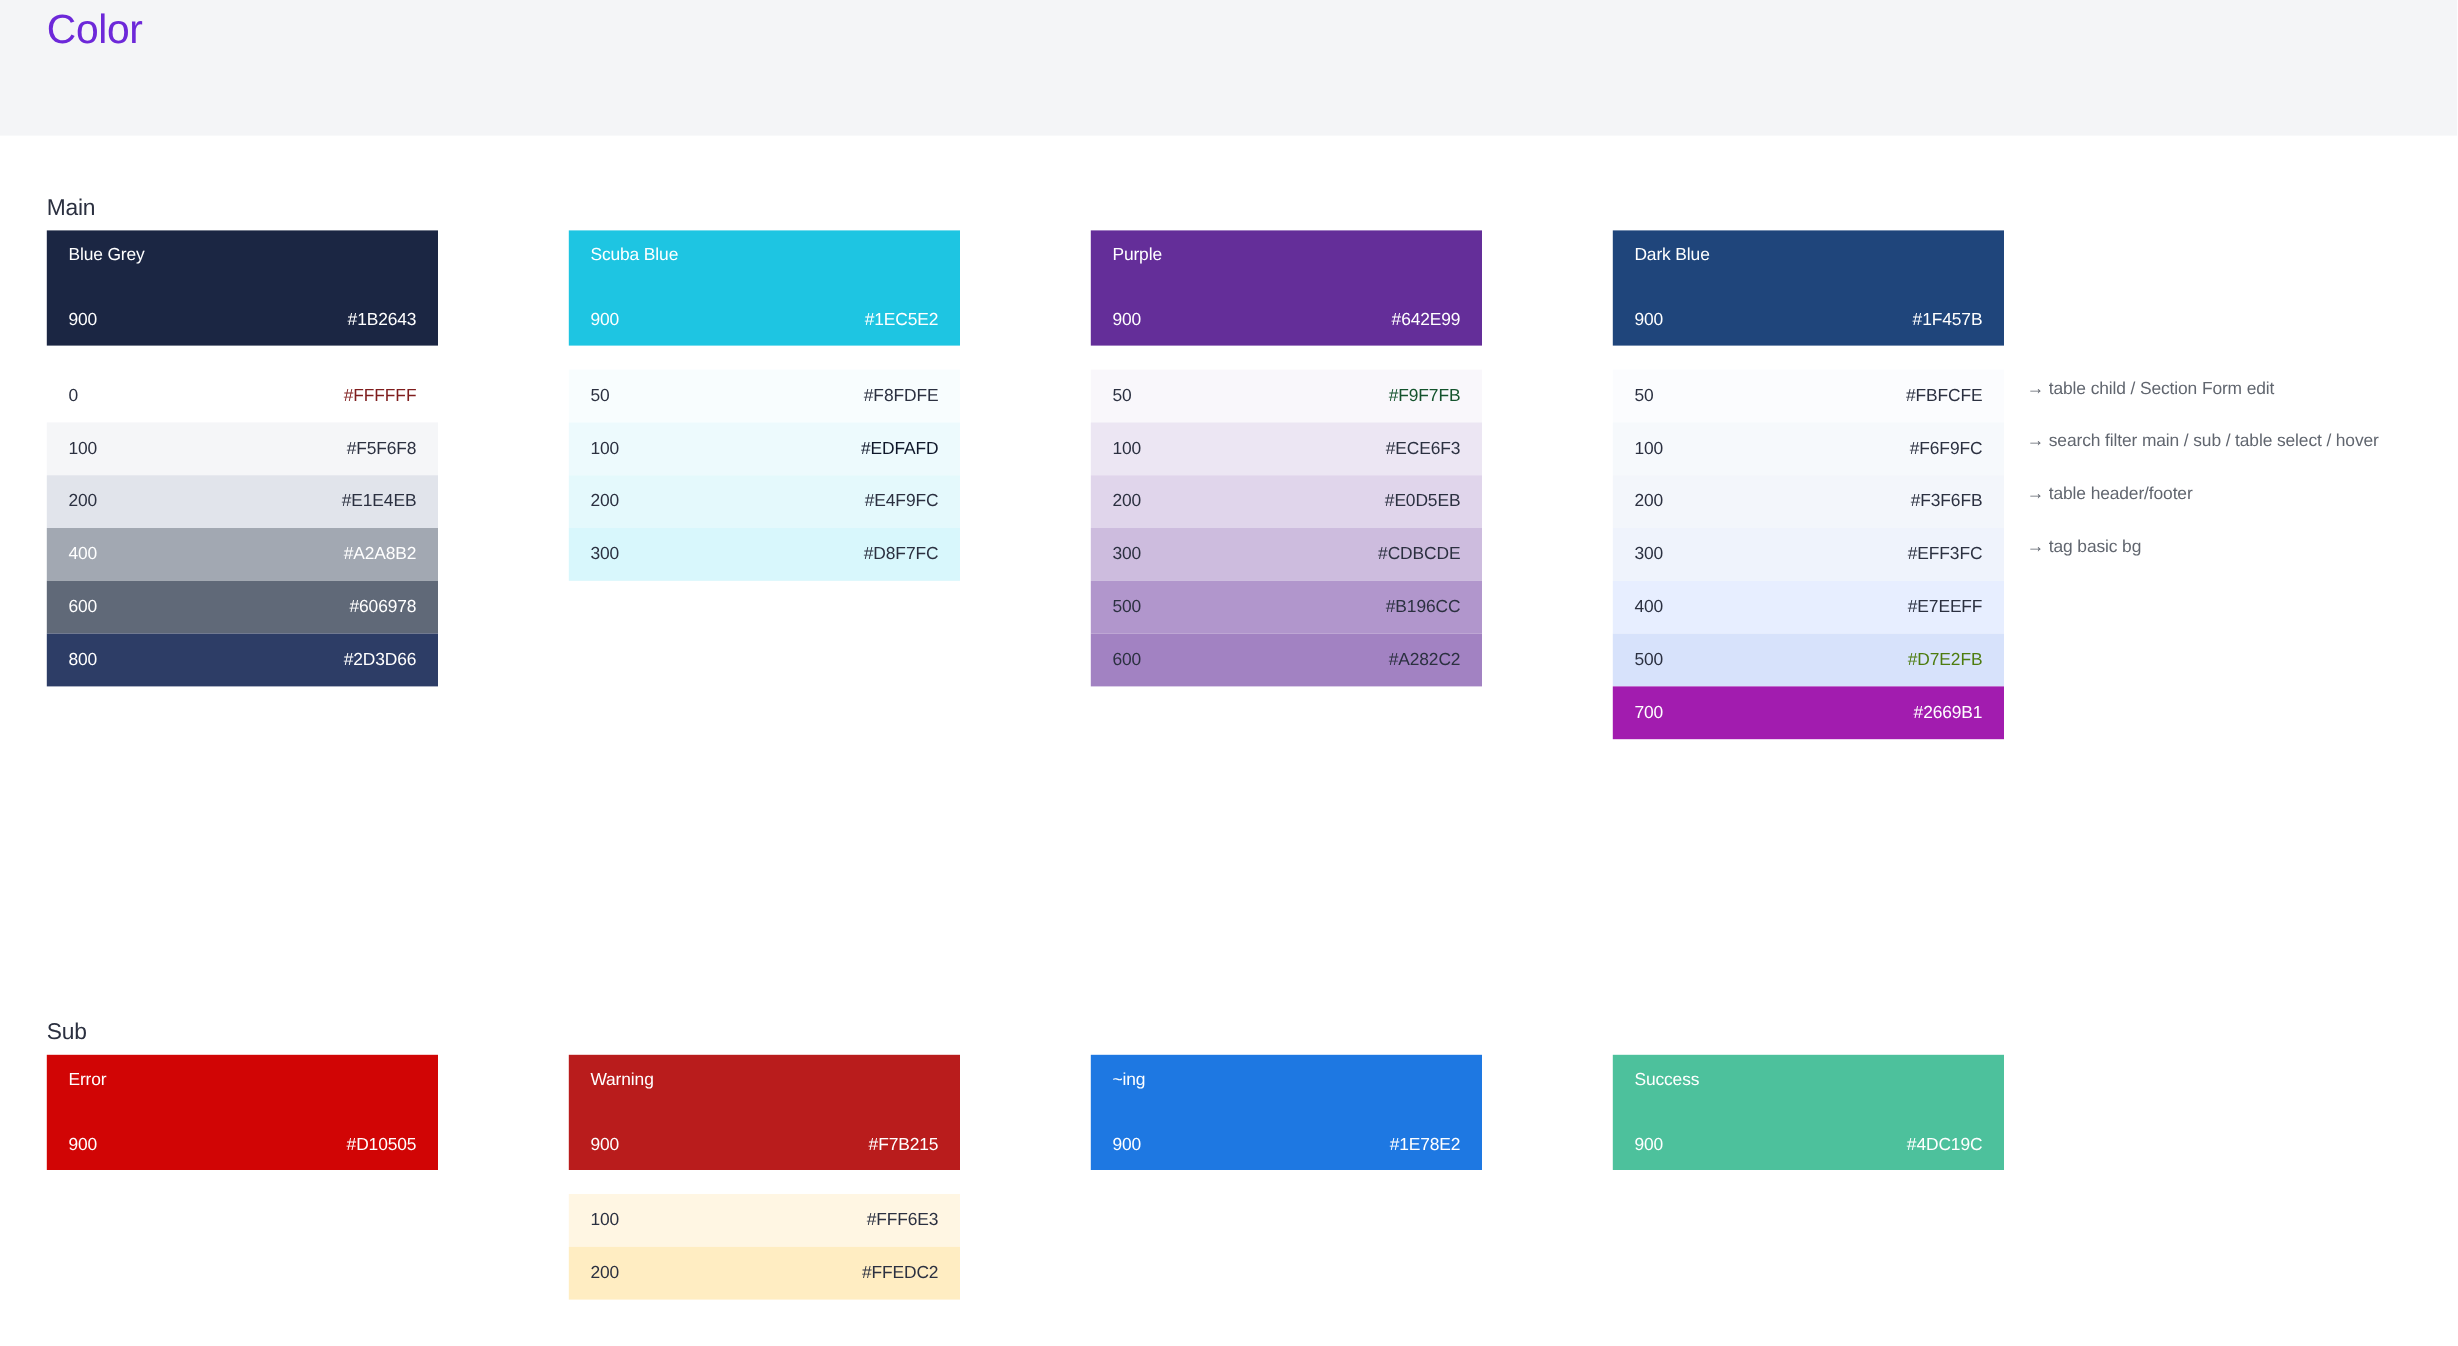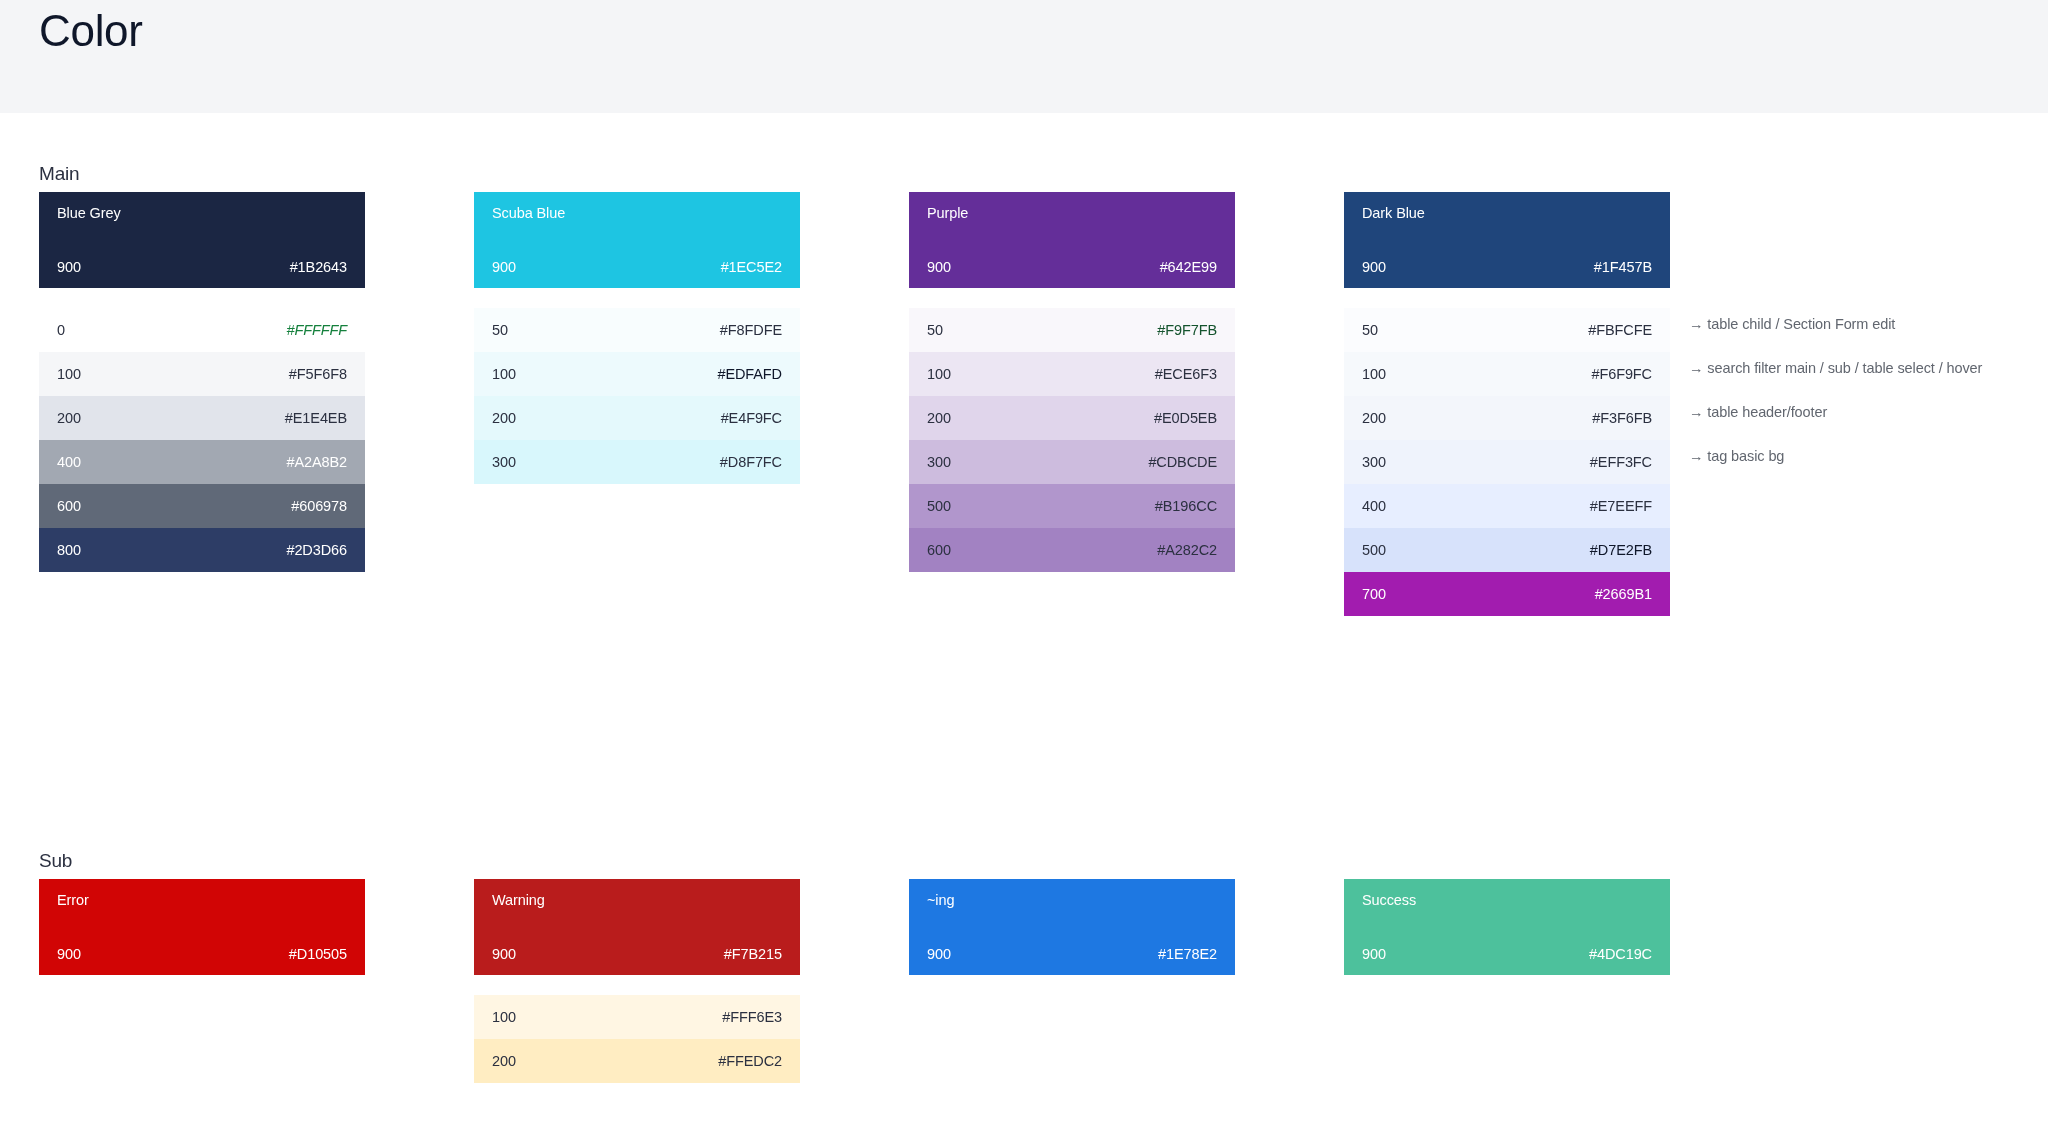--- a/index.html
+++ b/index.html
@@ -25,23 +25,23 @@
     position: absolute;
     left: 0; top: 0;
     width: 2048px;
     height: 113px;
     background: #f4f5f7;
   }
   .header-title {
     position: absolute;
     left: 39px;
     top: 6px;
-    font-size: 44px;
-    font-weight: 400;
-    color: #0f172a;
+    font-size: 34px;
+    font-weight: 400;
+    color: #6d28d9;
     letter-spacing: -0.3px;
   }
   .header-desc {
     position: absolute;
     left: 39px;
     top: 59px;
     font-size: 15.5px;
     font-weight: 400;
     color: #5b606c;
     letter-spacing: -0.2px;
@@ -154,21 +154,21 @@
         <div class="swatch-head" style="background: rgb(27, 38, 67);">
           <div class="name" style="color: rgb(255, 255, 255);">Blue Grey</div>
           <div class="foot">
             <span class="tone" style="color: rgb(255, 255, 255);">900</span>
             <span class="hex" style="color: rgb(255, 255, 255);">#1B2643</span>
           </div>
         </div>
         <div class="ramp">
           <div class="ramp-row" style="background: rgb(255, 255, 255);">
             <span class="tone" style="color: rgb(43, 48, 64);">0</span>
-            <span class="hex" style="color: #15803d; font-style: italic;">#FFFFFF</span>
+            <span class="hex" style="color: #7f1d1d;">#FFFFFF</span>
           </div>
           <div class="ramp-row" style="background: rgb(245, 246, 248);">
             <span class="tone" style="color: rgb(43, 48, 64);">100</span>
             <span class="hex" style="color: rgb(43, 48, 64);">#F5F6F8</span>
           </div>
           <div class="ramp-row" style="background: rgb(225, 228, 235);">
             <span class="tone" style="color: rgb(43, 48, 64);">200</span>
             <span class="hex" style="color: rgb(43, 48, 64);">#E1E4EB</span>
           </div>
           <div class="ramp-row" style="background: rgb(162, 168, 178);">
@@ -271,21 +271,21 @@
           <div class="ramp-row" style="background: rgb(239, 243, 252);">
             <span class="tone" style="color: rgb(43, 48, 64);">300</span>
             <span class="hex" style="color: rgb(43, 48, 64);">#EFF3FC</span>
           </div>
           <div class="ramp-row" style="background: rgb(231, 238, 255);">
             <span class="tone" style="color: rgb(43, 48, 64);">400</span>
             <span class="hex" style="color: rgb(43, 48, 64);">#E7EEFF</span>
           </div>
           <div class="ramp-row" style="background: rgb(215, 226, 251);">
             <span class="tone" style="color: rgb(43, 48, 64);">500</span>
-            <span class="hex" style="color: #0f172a;">#D7E2FB</span>
+            <span class="hex" style="color: #4d7c0f;">#D7E2FB</span>
           </div>
           <div class="ramp-row" style="background: #a21caf;">
             <span class="tone" style="color: rgb(255, 255, 255);">700</span>
             <span class="hex" style="color: rgb(255, 255, 255);">#2669B1</span>
           </div>
         </div>
       </div>
       <div class="palette c0 sub-row">
         <div class="swatch-head" style="background: rgb(209, 5, 5);">
           <div class="name" style="color: rgb(255, 255, 255);">Error</div>

